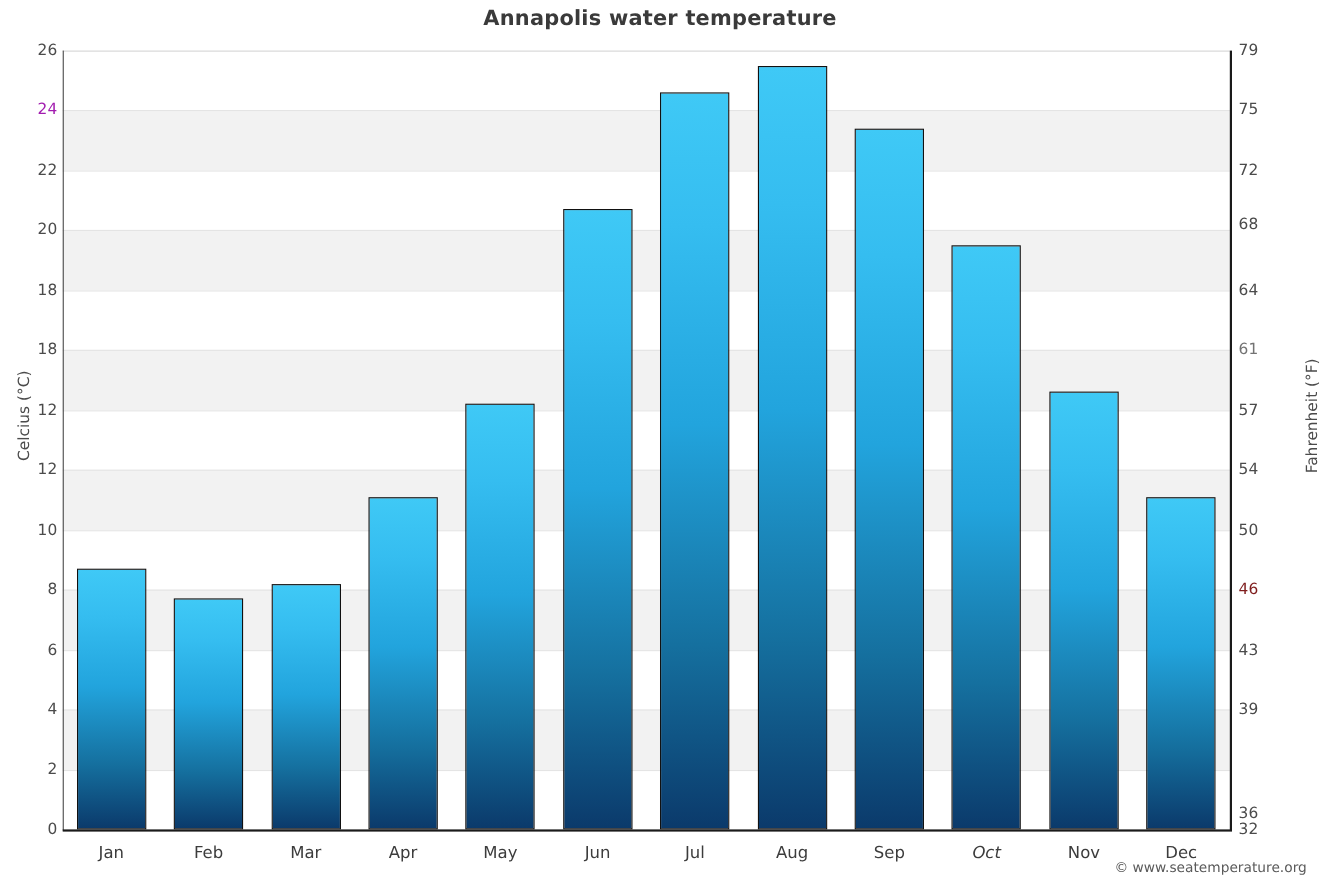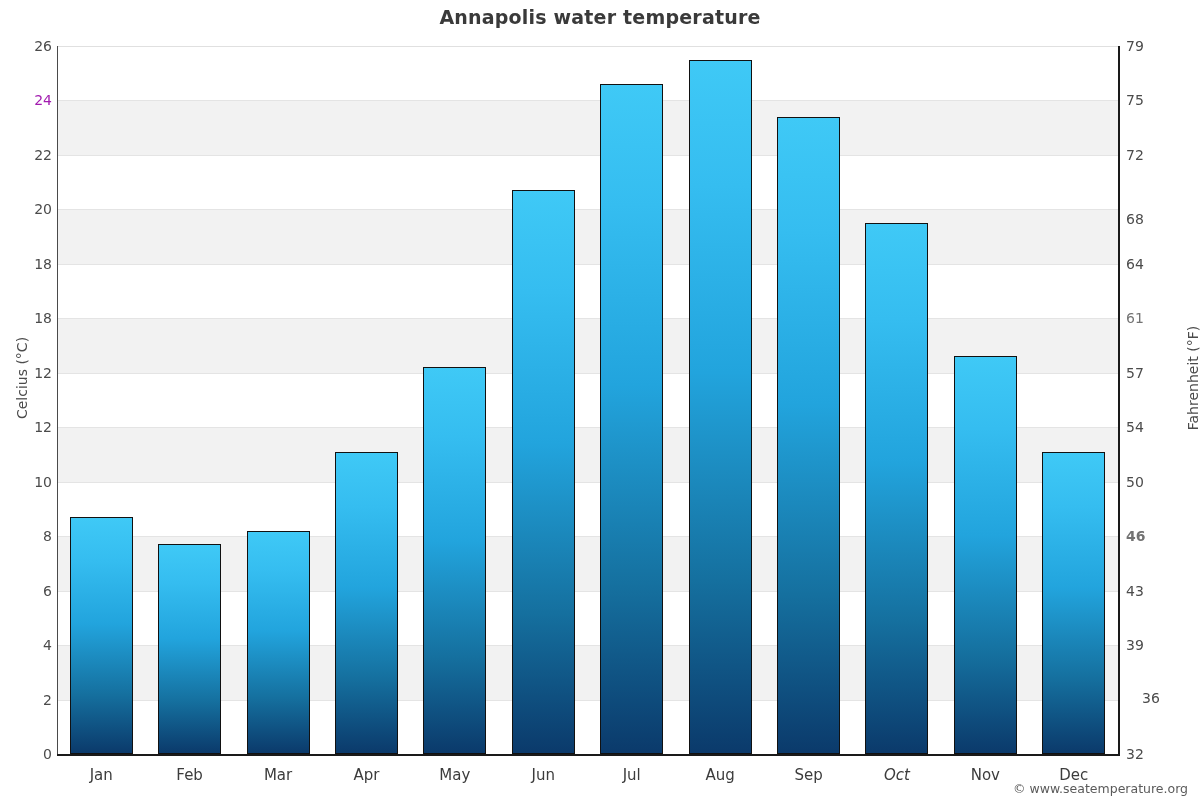--- a/index.html
+++ b/index.html
@@ -238,30 +238,30 @@
     <div class="tick-label tick-left" style="top: 365.769px; color: rgb(75, 75, 75);">12</div>
     <div class="tick-label tick-left" style="top: 311.308px; color: rgb(75, 75, 75);">18</div>
     <div class="tick-label tick-left" style="top: 256.846px; color: rgb(75, 75, 75);">18</div>
     <div class="tick-label tick-left" style="top: 202.385px; color: rgb(75, 75, 75);">20</div>
     <div class="tick-label tick-left" style="top: 147.923px; color: rgb(75, 75, 75);">22</div>
     <div class="tick-label tick-left" style="top: 93.4615px; color: #a21caf;">24</div>
     <div class="tick-label tick-left" style="top: 39px; color: rgb(75, 75, 75);">26</div>
   </div>
 <div id="right-ticks">
     <div class="tick-label tick-right" style="top: 747px; color: rgb(75, 75, 75);">32</div>
-    <div class="tick-label tick-right" style="top: 691px; color: rgb(75, 75, 75); text-align: center;">36</div>
+    <div class="tick-label tick-right" style="top: 733px; color: rgb(75, 75, 75);">36</div>
     <div class="tick-label tick-right" style="top: 638.077px; color: rgb(75, 75, 75);">39</div>
     <div class="tick-label tick-right" style="top: 583.615px; color: rgb(75, 75, 75);">43</div>
-    <div class="tick-label tick-right" style="top: 529.154px; color: #737373; font-weight: bold;">46</div>
+    <div class="tick-label tick-right" style="top: 529.154px; color: #7f1d1d;">46</div>
     <div class="tick-label tick-right" style="top: 474.692px; color: rgb(75, 75, 75);">50</div>
     <div class="tick-label tick-right" style="top: 420.231px; color: rgb(75, 75, 75);">54</div>
     <div class="tick-label tick-right" style="top: 365.769px; color: rgb(75, 75, 75);">57</div>
     <div class="tick-label tick-right" style="top: 311.308px; color: #737373;">61</div>
     <div class="tick-label tick-right" style="top: 256.846px; color: rgb(75, 75, 75);">64</div>
-    <div class="tick-label tick-right" style="top: 212px; color: rgb(75, 75, 75);">68</div>
+    <div class="tick-label tick-right" style="top: 197px; color: rgb(75, 75, 75);">68</div>
     <div class="tick-label tick-right" style="top: 147.923px; color: rgb(75, 75, 75);">72</div>
     <div class="tick-label tick-right" style="top: 93.4615px; color: rgb(75, 75, 75);">75</div>
     <div class="tick-label tick-right" style="top: 39px; color: rgb(75, 75, 75);">79</div>
   </div>
 
 <div class="axis-title" id="left-axis-title">Celcius (°C)</div>
 <div class="axis-title" id="right-axis-title">Fahrenheit (°F)</div>
 
 <div id="category-labels">
     <div class="cat-label" style="left: 0px; width: 88.4167px;">Jan</div>

